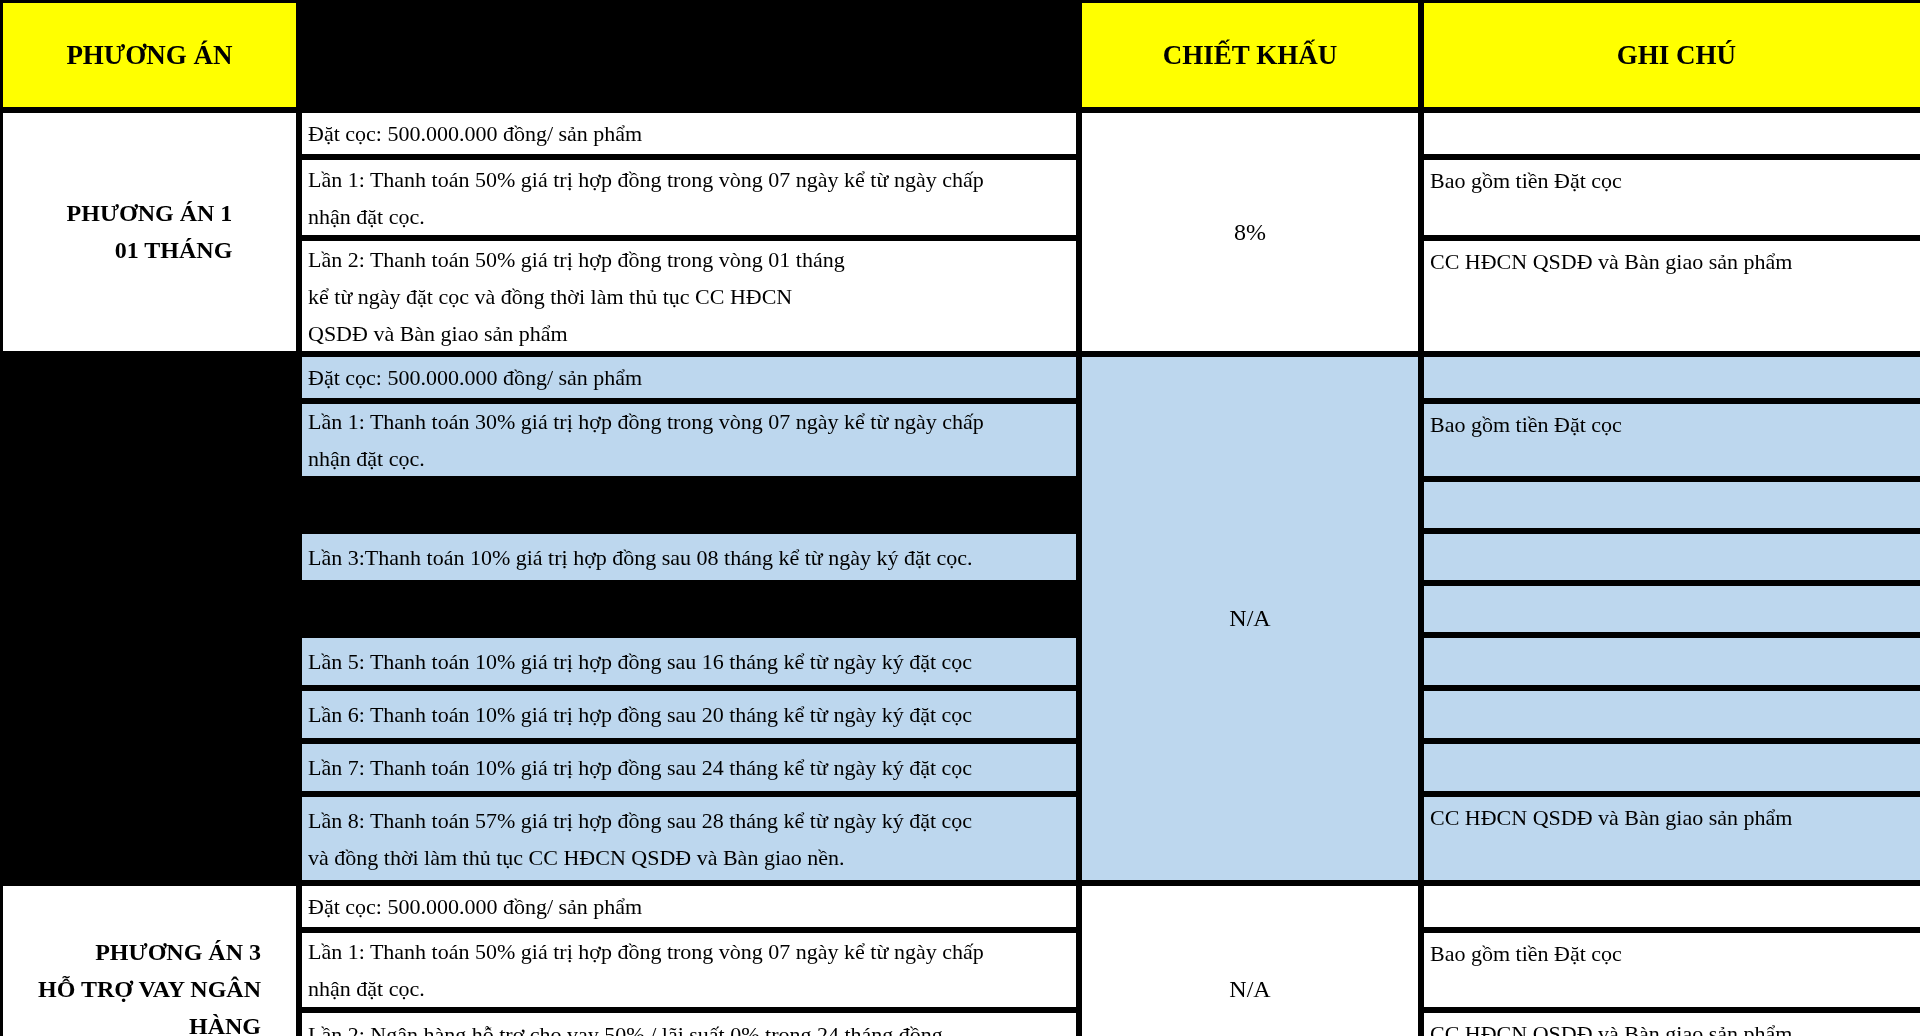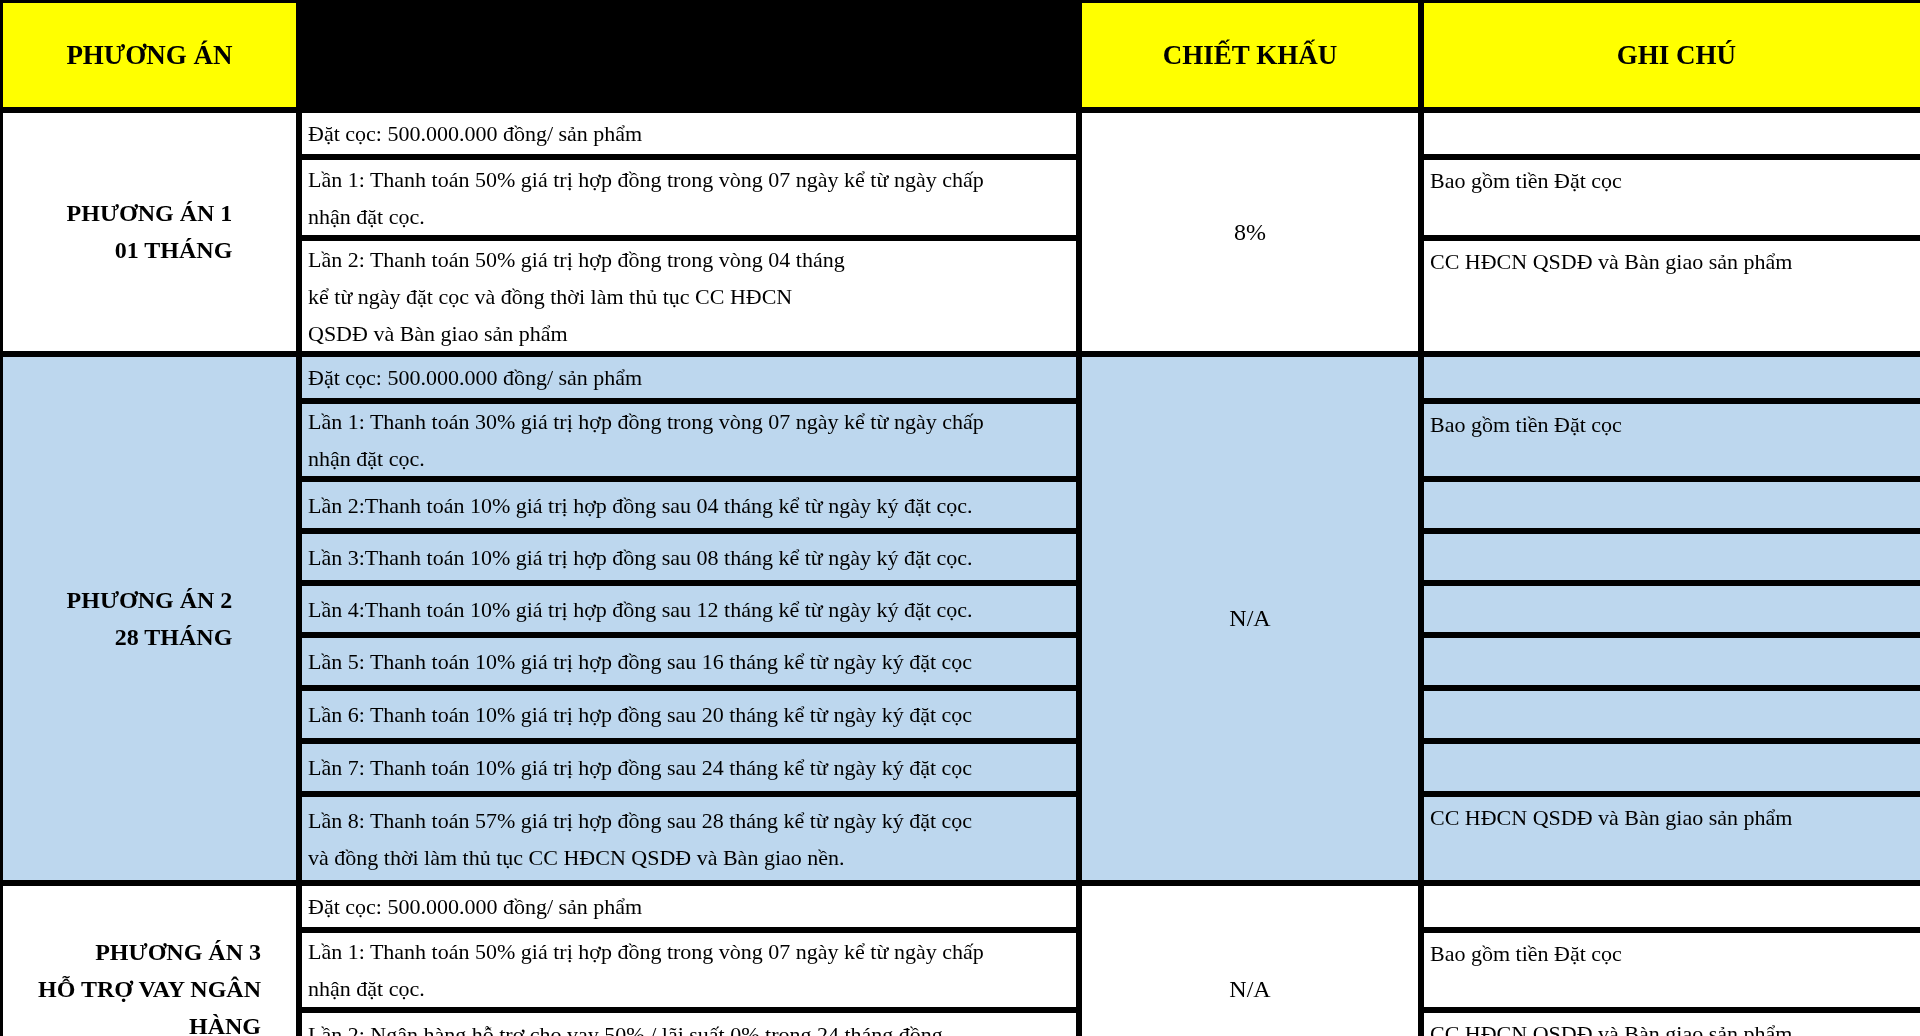--- a/index.html
+++ b/index.html
@@ -39,36 +39,32 @@
 
   <div class="cell head" style="grid-column:1;grid-row:1">PHƯƠNG ÁN</div>
   <div class="cell head" style="grid-column:3;grid-row:1">CHIẾT KHẤU</div>
   <div class="cell head" style="grid-column:4;grid-row:1">GHI CHÚ</div>
 
   <div class="cell label" style="grid-column:1;grid-row:2/5">PHƯƠNG ÁN 1
 01 THÁNG</div>
   <div class="cell term" style="grid-column:2;grid-row:2">Đặt cọc: 500.000.000 đồng/ sản phẩm</div>
   <div class="cell term" style="grid-column:2;grid-row:3">Lần 1: Thanh toán 50% giá trị hợp đồng trong vòng 07 ngày kể từ ngày chấp
 nhận đặt cọc.</div>
-  <div class="cell term" style="grid-column:2;grid-row:4">Lần 2: Thanh toán 50% giá trị hợp đồng trong vòng 04 tháng
+  <div class="cell term" style="grid-column:2;grid-row:4">Lần 2: Thanh toán 50% giá trị hợp đồng trong vòng 01 tháng
 kể từ ngày đặt cọc và đồng thời làm thủ tục CC HĐCN
 QSDĐ và Bàn giao sản phẩm</div>
   <div class="cell disc" style="grid-column:3;grid-row:2/5">8%</div>
   <div class="cell note" style="grid-column:4;grid-row:2"></div>
   <div class="cell note" style="grid-column:4;grid-row:3">Bao gồm tiền Đặt cọc</div>
   <div class="cell note" style="grid-column:4;grid-row:4">CC HĐCN QSDĐ và Bàn giao sản phẩm</div>
 
-  <div class="cell label blue" style="grid-column:1;grid-row:5/14">PHƯƠNG ÁN 2
-28 THÁNG</div>
   <div class="cell term blue" style="grid-column:2;grid-row:5">Đặt cọc: 500.000.000 đồng/ sản phẩm</div>
   <div class="cell term blue" style="grid-column:2;grid-row:6">Lần 1: Thanh toán 30% giá trị hợp đồng trong vòng 07 ngày kể từ ngày chấp
 nhận đặt cọc.</div>
-  <div class="cell term blue" style="grid-column:2;grid-row:7">Lần 2:Thanh toán 10% giá trị hợp đồng sau 04 tháng kể từ ngày ký đặt cọc.</div>
   <div class="cell term blue" style="grid-column:2;grid-row:8">Lần 3:Thanh toán 10% giá trị hợp đồng sau 08 tháng kể từ ngày ký đặt cọc.</div>
-  <div class="cell term blue" style="grid-column:2;grid-row:9">Lần 4:Thanh toán 10% giá trị hợp đồng sau 12 tháng kể từ ngày ký đặt cọc.</div>
   <div class="cell term blue" style="grid-column:2;grid-row:10">Lần 5: Thanh toán 10% giá trị hợp đồng sau 16 tháng kể từ ngày ký đặt cọc</div>
   <div class="cell term blue" style="grid-column:2;grid-row:11">Lần 6: Thanh toán 10% giá trị hợp đồng sau 20 tháng kể từ ngày ký đặt cọc</div>
   <div class="cell term blue" style="grid-column:2;grid-row:12">Lần 7: Thanh toán 10% giá trị hợp đồng sau 24 tháng kể từ ngày ký đặt cọc</div>
   <div class="cell term blue" style="grid-column:2;grid-row:13">Lần 8: Thanh toán 57% giá trị hợp đồng sau 28 tháng kể từ ngày ký đặt cọc
 và đồng thời làm thủ tục CC HĐCN QSDĐ và Bàn giao nền.</div>
   <div class="cell disc blue" style="grid-column:3;grid-row:5/14">N/A</div>
   <div class="cell note blue" style="grid-column:4;grid-row:5"></div>
   <div class="cell note blue" style="grid-column:4;grid-row:6">Bao gồm tiền Đặt cọc</div>
   <div class="cell note blue" style="grid-column:4;grid-row:7"></div>
   <div class="cell note blue" style="grid-column:4;grid-row:8"></div>

